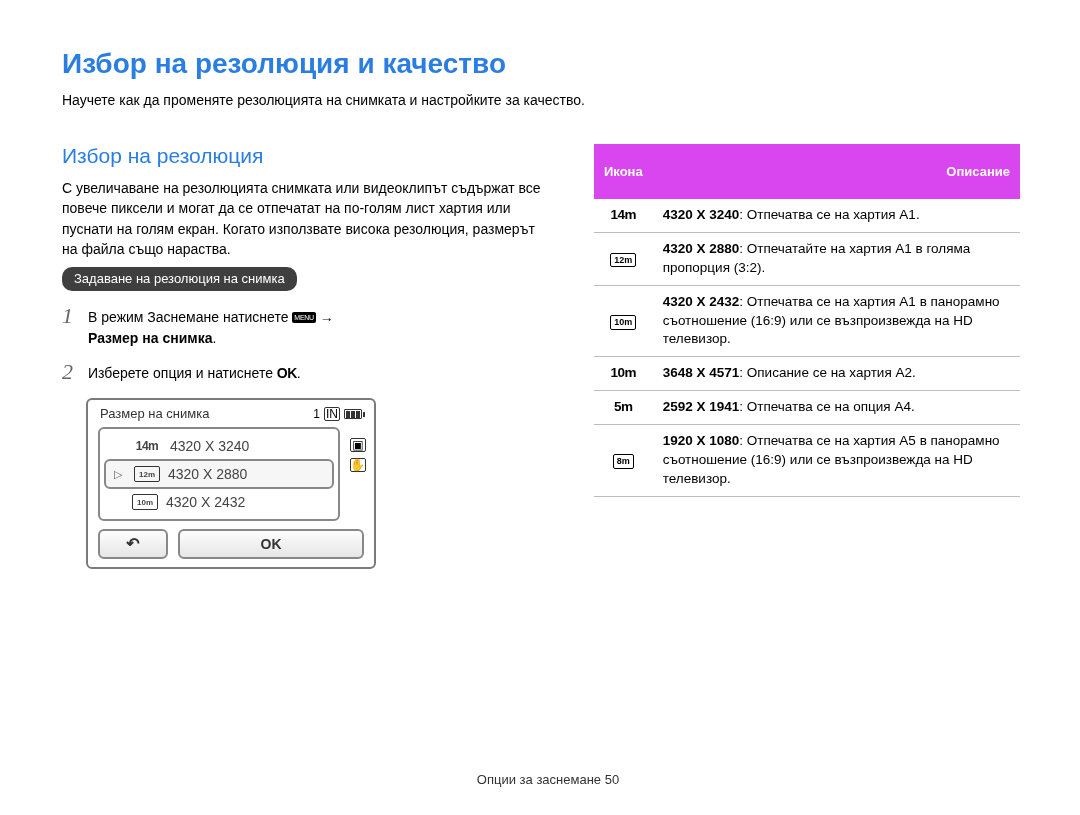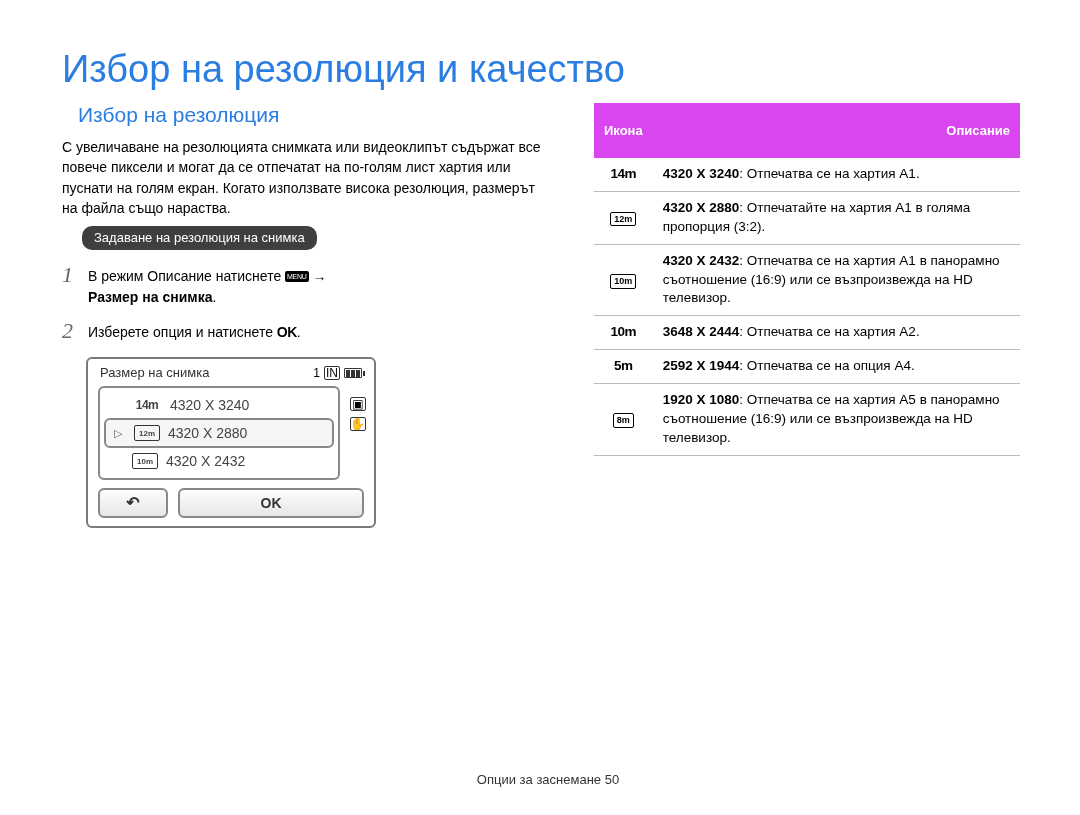--- a/index.html
+++ b/index.html
@@ -9,22 +9,22 @@
     width: 1080px;
     height: 815px;
     overflow: hidden;
     color: #000;
   }
   .page {
     padding: 48px 60px 20px 62px;
   }
   .title-h1 {
     color: #2a7de1;
-    font-size: 38px;
-    font-weight: 400;
+    font-size: 28px;
+    font-weight: 700;
     margin-bottom: 12px;
   }
   .subtitle {
     font-size: 14px;
     margin-bottom: 36px;
     color: #000;
   }
   .columns {
     display: flex;
     gap: 42px;
@@ -33,36 +33,34 @@
     width: 490px;
   }
   .col-right {
     flex: 1;
   }
   .title-h2 {
     color: #2a7de1;
     font-size: 21px;
     font-weight: 400;
     margin-bottom: 10px;
-    margin-left: 16px;
   }
   .para {
     font-size: 14px;
     line-height: 1.45;
     margin-bottom: 8px;
   }
   .pill {
     display: inline-block;
     background: #3f3f3f;
     color: #fff;
     font-size: 13px;
     padding: 4px 12px 5px;
     border-radius: 10px;
     margin-bottom: 16px;
-    margin-left: 20px;
   }
   .step {
     display: flex;
     align-items: flex-start;
     font-size: 14px;
     margin-bottom: 14px;
     line-height: 1.5;
   }
   .step-num {
     font-family: Georgia, 'Times New Roman', serif;
@@ -232,31 +230,32 @@
     text-align: center;
     font-size: 13px;
     color: #333;
   }
 </style>
 </head>
 <body>
 
 <div class="page">
   <h1 class="title-h1">Избор на резолюция и качество</h1>
+  <p class="subtitle">Научете как да променяте резолюцията на снимката и настройките за качество.</p>
 
   <div class="columns">
     <div class="col-left">
       <h2 class="title-h2">Избор на резолюция</h2>
       <p class="para">С увеличаване на резолюцията снимката или видеоклипът съдържат все повече пиксели и могат да се отпечатат на по-голям лист хартия или пуснати на голям екран. Когато използвате висока резолюция, размерът на файла също нараства.</p>
       <div class="pill">Задаване на резолюция на снимка</div>
 
       <div class="step">
         <div class="step-num">1</div>
         <div class="step-body">
-          <span>В режим Описание натиснете </span>
+          <span>В режим Заснемане натиснете </span>
           <span class="menu-chip">MENU</span>
           <span class="arrow"> → </span><br>
           <span class="bold">Размер на снимка</span><span>.</span>
         </div>
       </div>
 
       <div class="step">
         <div class="step-num">2</div>
         <div class="step-body">
           <span>Изберете опция и натиснете </span>
@@ -322,25 +321,25 @@
             <tr>
               <td><span class="res-ico">12m</span></td>
               <td><span class="bold">4320 X 2880</span><span>: Отпечатайте на хартия A1 в голяма пропорция (3:2).</span></td>
             </tr>
             <tr>
               <td><span class="res-ico">10m</span></td>
               <td><span class="bold">4320 X 2432</span><span>: Отпечатва се на хартия A1 в панорамно съотношение (16:9) или се възпроизвежда на HD телевизор.</span></td>
             </tr>
             <tr>
               <td><span class="res-label">10m</span></td>
-              <td><span class="bold">3648 X 2444</span><span>: Отпечатва се на хартия A2.</span></td>
+              <td><span class="bold">3648 X 4571</span><span>: Описание се на хартия A2.</span></td>
             </tr>
             <tr>
               <td><span class="res-label">5m</span></td>
-              <td><span class="bold">2592 X 1944</span><span>: Отпечатва се на опция A4.</span></td>
+              <td><span class="bold">2592 X 1941</span><span>: Отпечатва се на опция A4.</span></td>
             </tr>
             <tr>
               <td><span class="res-ico">8m</span></td>
               <td><span class="bold">1920 X 1080</span><span>: Отпечатва се на хартия A5 в панорамно съотношение (16:9) или се възпроизвежда на HD телевизор.</span></td>
             </tr>
           </tbody>
       </table>
     </div>
   </div>
 </div>

